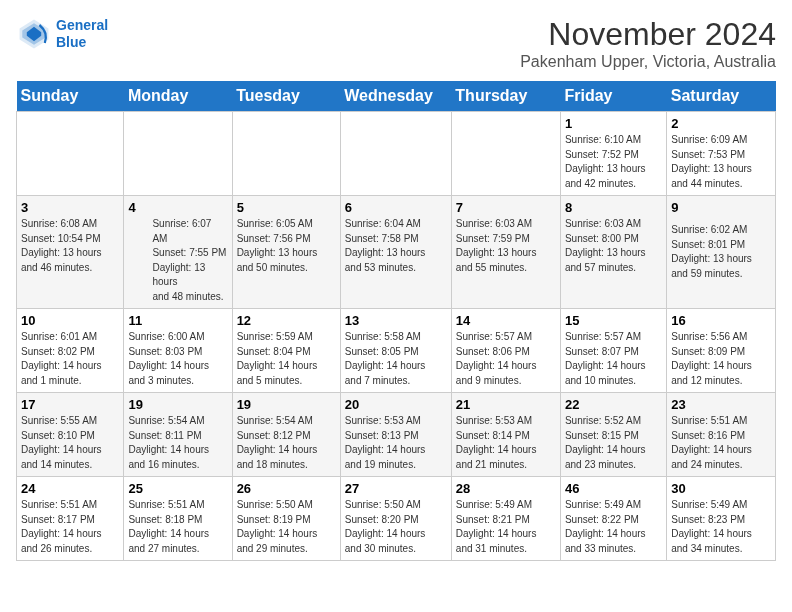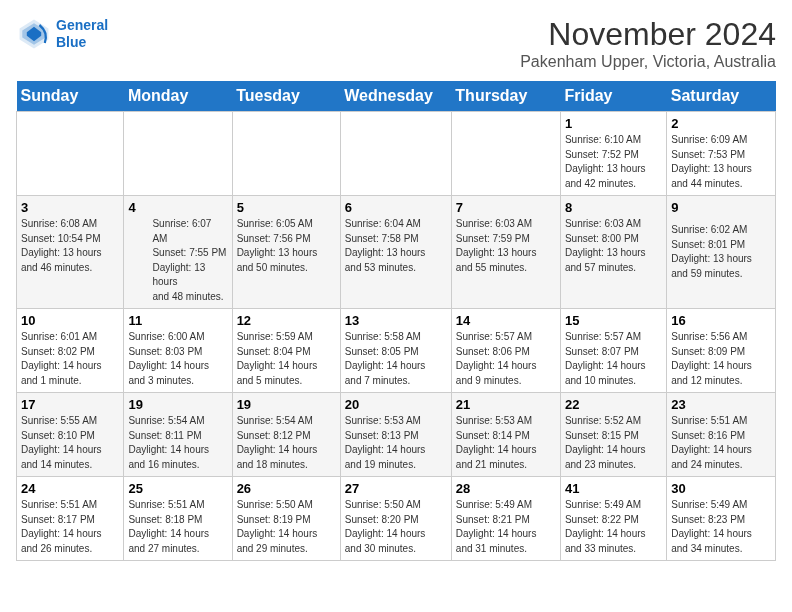--- a/index.html
+++ b/index.html
@@ -324,21 +324,21 @@
 and 30 minutes.</div>
         </td>
         <td>
           <span class="day-number">28</span>
           <div class="day-info" style="white-space: pre-line;">Sunrise: 5:49 AM
 Sunset: 8:21 PM
 Daylight: 14 hours
 and 31 minutes.</div>
         </td>
         <td>
-          <span class="day-number">41</span>
+          <span class="day-number">46</span>
           <div class="day-info" style="white-space: pre-line;">Sunrise: 5:49 AM
 Sunset: 8:22 PM
 Daylight: 14 hours
 and 33 minutes.</div>
         </td>
         <td>
           <span class="day-number">30</span>
           <div class="day-info" style="white-space: pre-line;">Sunrise: 5:49 AM
 Sunset: 8:23 PM
 Daylight: 14 hours

